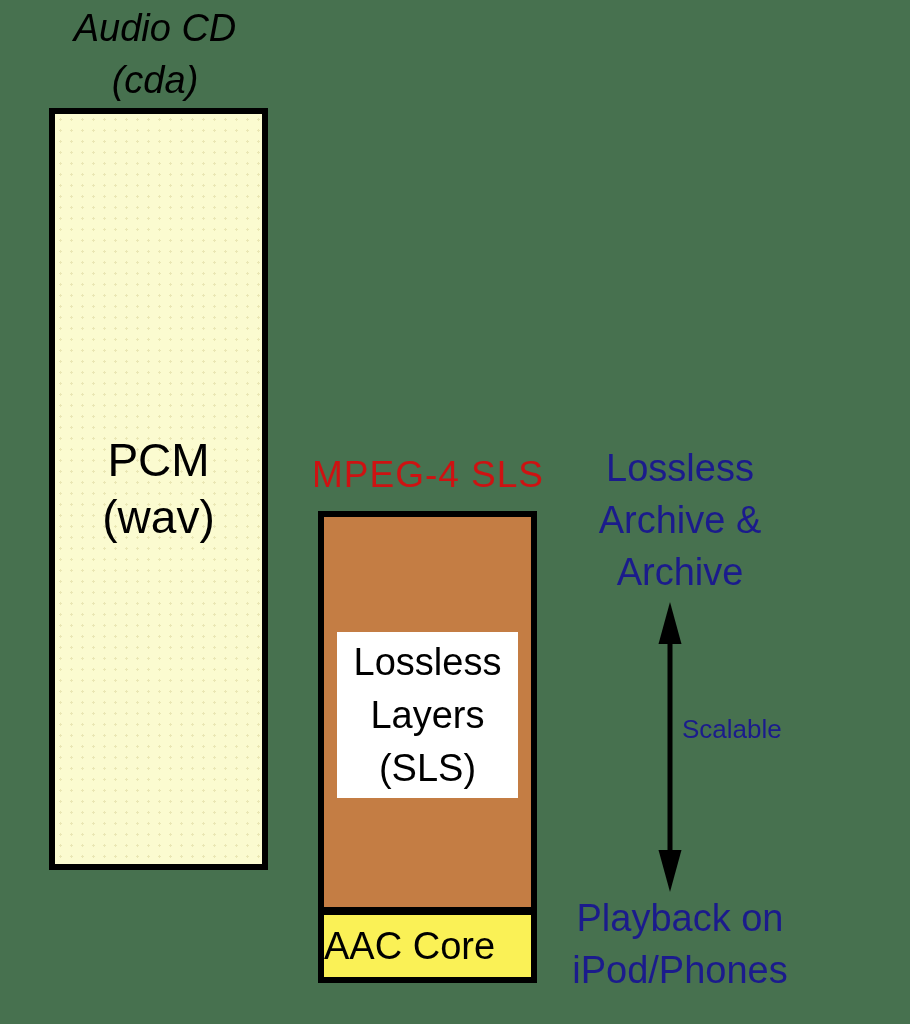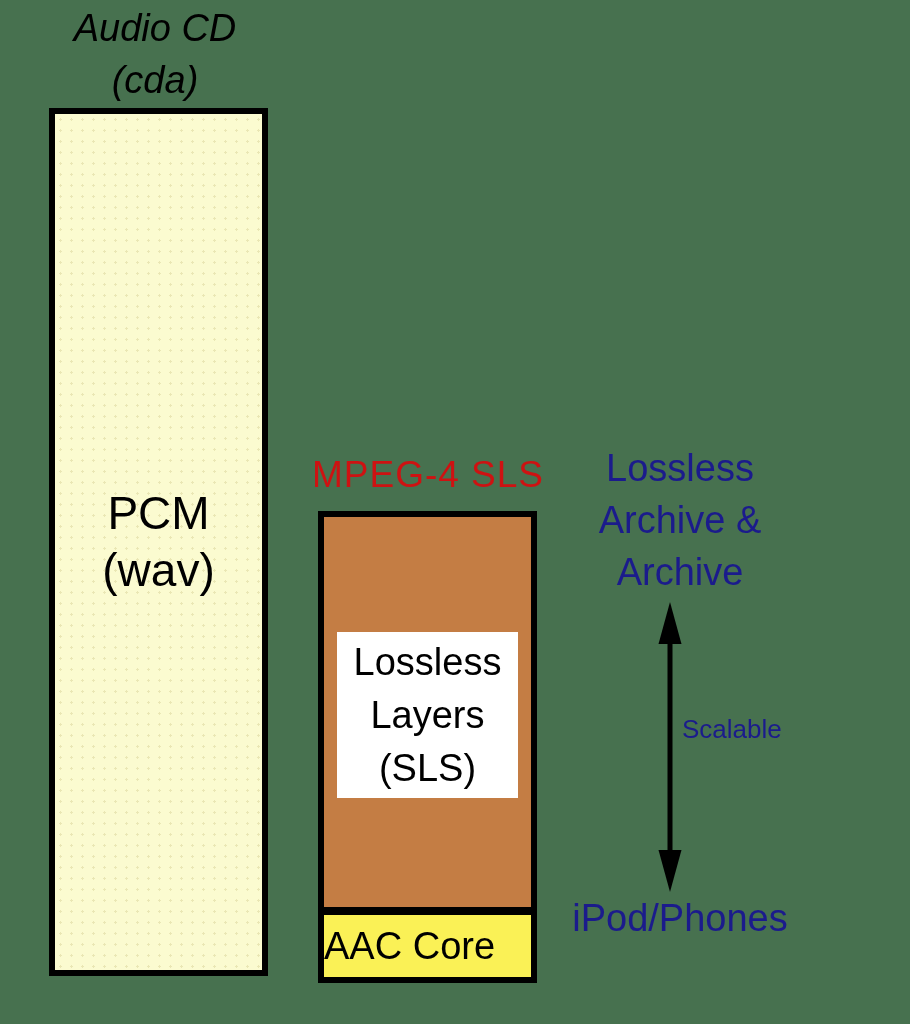--- a/index.html
+++ b/index.html
@@ -10,21 +10,21 @@
     overflow:hidden;
     font-family:"Liberation Sans","DejaVu Sans",sans-serif;
     color:#000;
   }
   .abs{position:absolute;}
   .center{text-align:center;}
 
   
   .cd-title{left:30px;top:2px;width:250px;font-size:38px;line-height:52px;font-style:italic;}
   .pcm-box{
-    left:49px;top:108px;width:219px;height:868px;
+    left:49px;top:108px;width:219px;height:762px;
     box-sizing:border-box;border:6px solid #000;
     background-color:var(--cream,#FBFBD0);
     background-image:radial-gradient(rgba(190,180,110,0.28) 1.2px, transparent 1.4px);
     background-size:11px 11px;
     display:flex;align-items:center;justify-content:center;
   }
   .pcm-label{font-size:46px;line-height:57px;text-align:center;}
 
   
   .sls-title{left:278px;top:410px;width:300px;font-size:37px;line-height:49px;}
@@ -95,16 +95,17 @@
 
   <svg class="abs arrow-svg" width="50" height="294" viewBox="0 0 50 294" aria-hidden="true">
     <line x1="25" y1="38" x2="25" y2="256" stroke="#000" stroke-width="5"></line>
     <polygon points="25,2 36.5,44 13.5,44" fill="#000"></polygon>
     <polygon points="25,292 36.5,250 13.5,250" fill="#000"></polygon>
   </svg>
 
   <div class="abs scalable-label navy">Scalable</div>
 
   <div class="abs playback-label center navy">
+    <div>Playback on</div>
     <div>iPod/Phones</div>
   </div>
 
 </div>
 
 </body></html>

